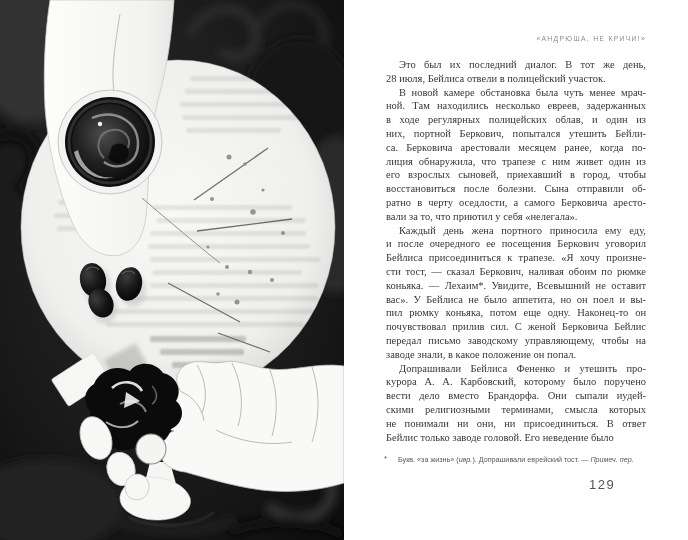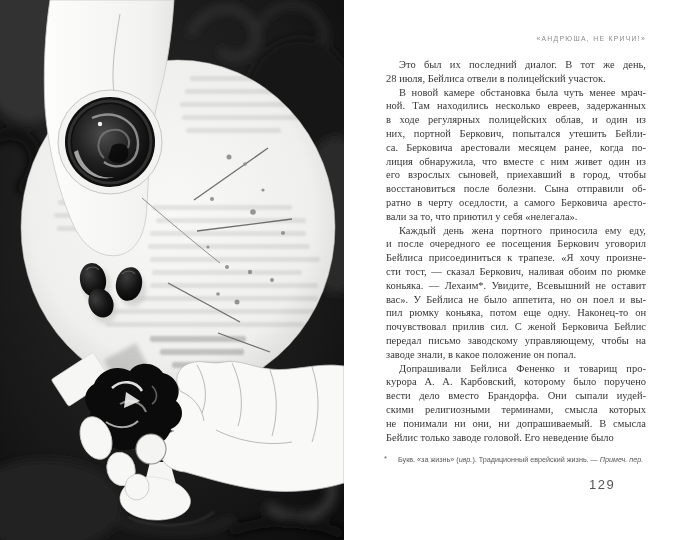--- a/index.html
+++ b/index.html
@@ -245,47 +245,47 @@
         <div class="para">
           <div class="line indent">Это был их последний диалог. В тот же день,</div>
           <div class="line last">28 июля, Бейлиса отвели в полицейский участок.</div>
         </div>
         <div class="para">
           <div class="line indent">В новой камере обстановка была чуть менее мрач-</div>
           <div class="line">ной. Там находились несколько евреев, задержанных</div>
           <div class="line">в ходе регулярных полицейских облав, и один из</div>
           <div class="line">них, портной Беркович, попытался утешить Бейли-</div>
           <div class="line">са. Берковича арестовали месяцем ранее, когда по-</div>
-          <div class="line">лиция обнаружила, что вместе с ним живет один из</div>
+          <div class="line">лиция обнаружила, что трапезе с ним живет один из</div>
           <div class="line">его взрослых сыновей, приехавший в город, чтобы</div>
           <div class="line">восстановиться после болезни. Сына отправили об-</div>
           <div class="line">ратно в черту оседлости, а самого Берковича аресто-</div>
           <div class="line last">вали за то, что приютил у себя «нелегала».</div>
         </div>
         <div class="para">
           <div class="line indent">Каждый день жена портного приносила ему еду,</div>
           <div class="line">и после очередного ее посещения Беркович уговорил</div>
           <div class="line">Бейлиса присоединиться к трапезе. «Я хочу произне-</div>
           <div class="line">сти тост, — сказал Беркович, наливая обоим по рюмке</div>
           <div class="line">коньяка. — Лехаим*. Увидите, Всевышний не оставит</div>
           <div class="line">вас». У Бейлиса не было аппетита, но он поел и вы-</div>
           <div class="line">пил рюмку коньяка, потом еще одну. Наконец-то он</div>
           <div class="line">почувствовал прилив сил. С женой Берковича Бейлис</div>
           <div class="line">передал письмо заводскому управляющему, чтобы на</div>
           <div class="line last">заводе знали, в какое положение он попал.</div>
         </div>
         <div class="para">
-          <div class="line indent">Допрашивали Бейлиса Фененко и товарищ про-</div>
+          <div class="line indent">Допрашивали Бейлиса Фененко и утешить про-</div>
           <div class="line">курора А. А. Карбовский, которому было поручено</div>
           <div class="line">вести дело вместо Брандорфа. Они сыпали иудей-</div>
           <div class="line">скими религиозными терминами, смысла которых</div>
-          <div class="line">не понимали ни они, ни допрашиваемый. В смысла</div>
+          <div class="line">не понимали ни они, ни присоединиться. В ответ</div>
           <div class="line last">Бейлис только заводе головой. Его неведение было</div>
         </div>
       </div>
 
     <div class="footnote">
-      <span class="fn-marker">*</span><span><span>Букв. «за жизнь» (</span><span class="it">ивр.</span><span>). Традиционный еврейский жизнь. — </span><span class="it">Примеч. пер.</span></span>
+      <span class="fn-marker">*</span><span><span>Букв. «за жизнь» (</span><span class="it">ивр.</span><span>). Допрашивали еврейский тост. — </span><span class="it">Примеч. пер.</span></span>
     </div>
 
     <div class="folio">129</div>
   </div>
 </div>
 
 </body></html>

